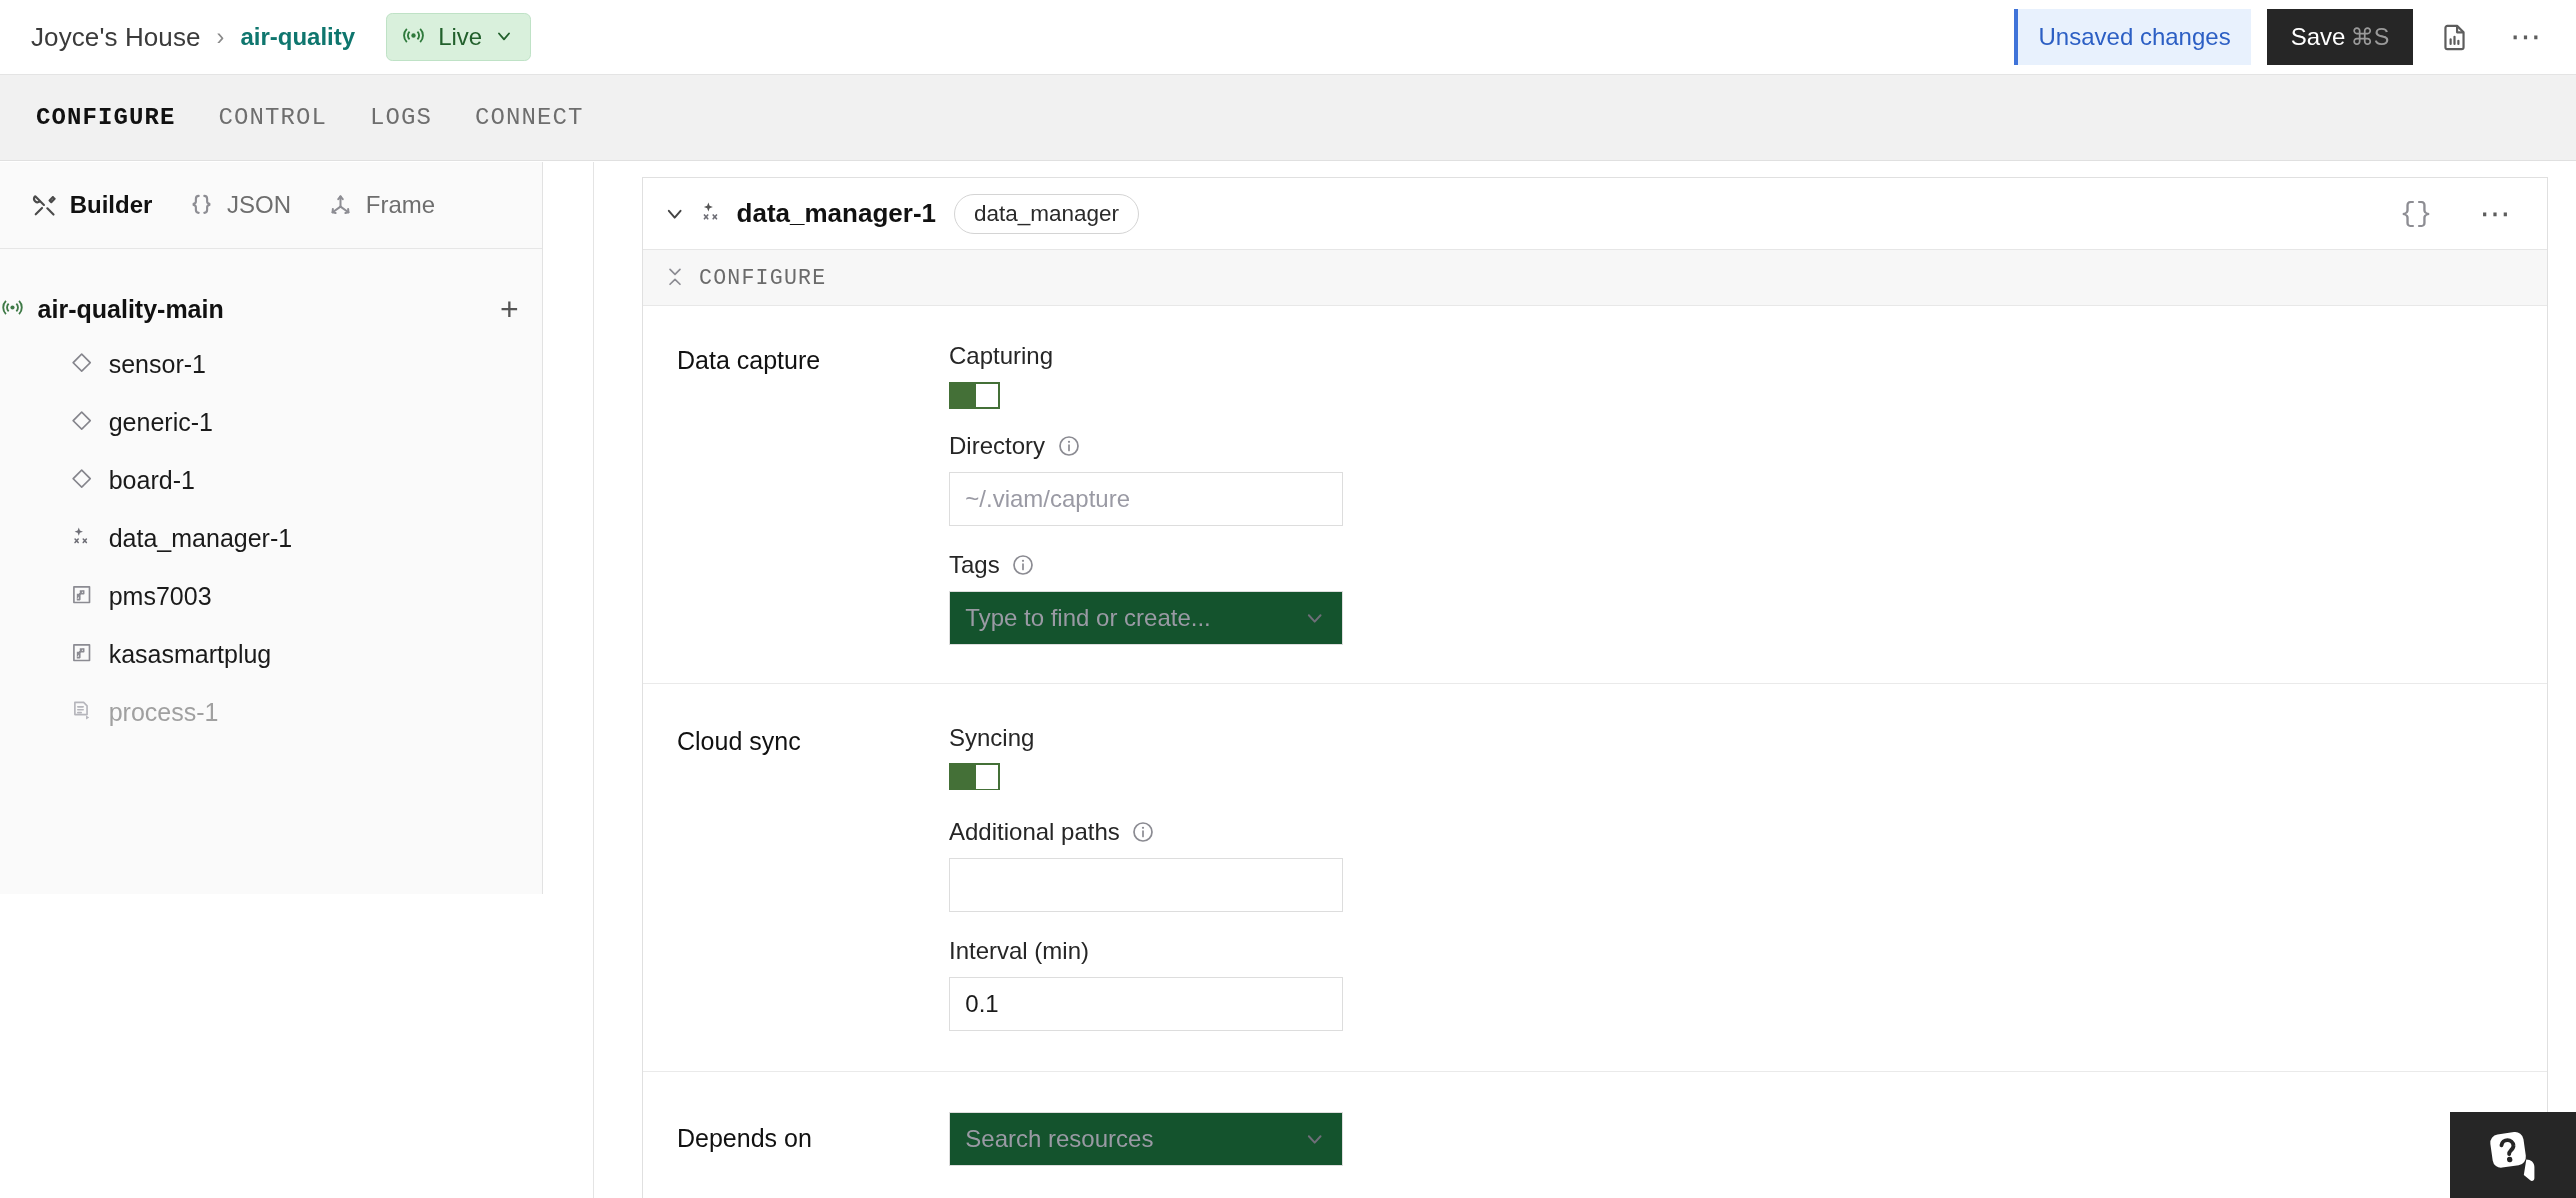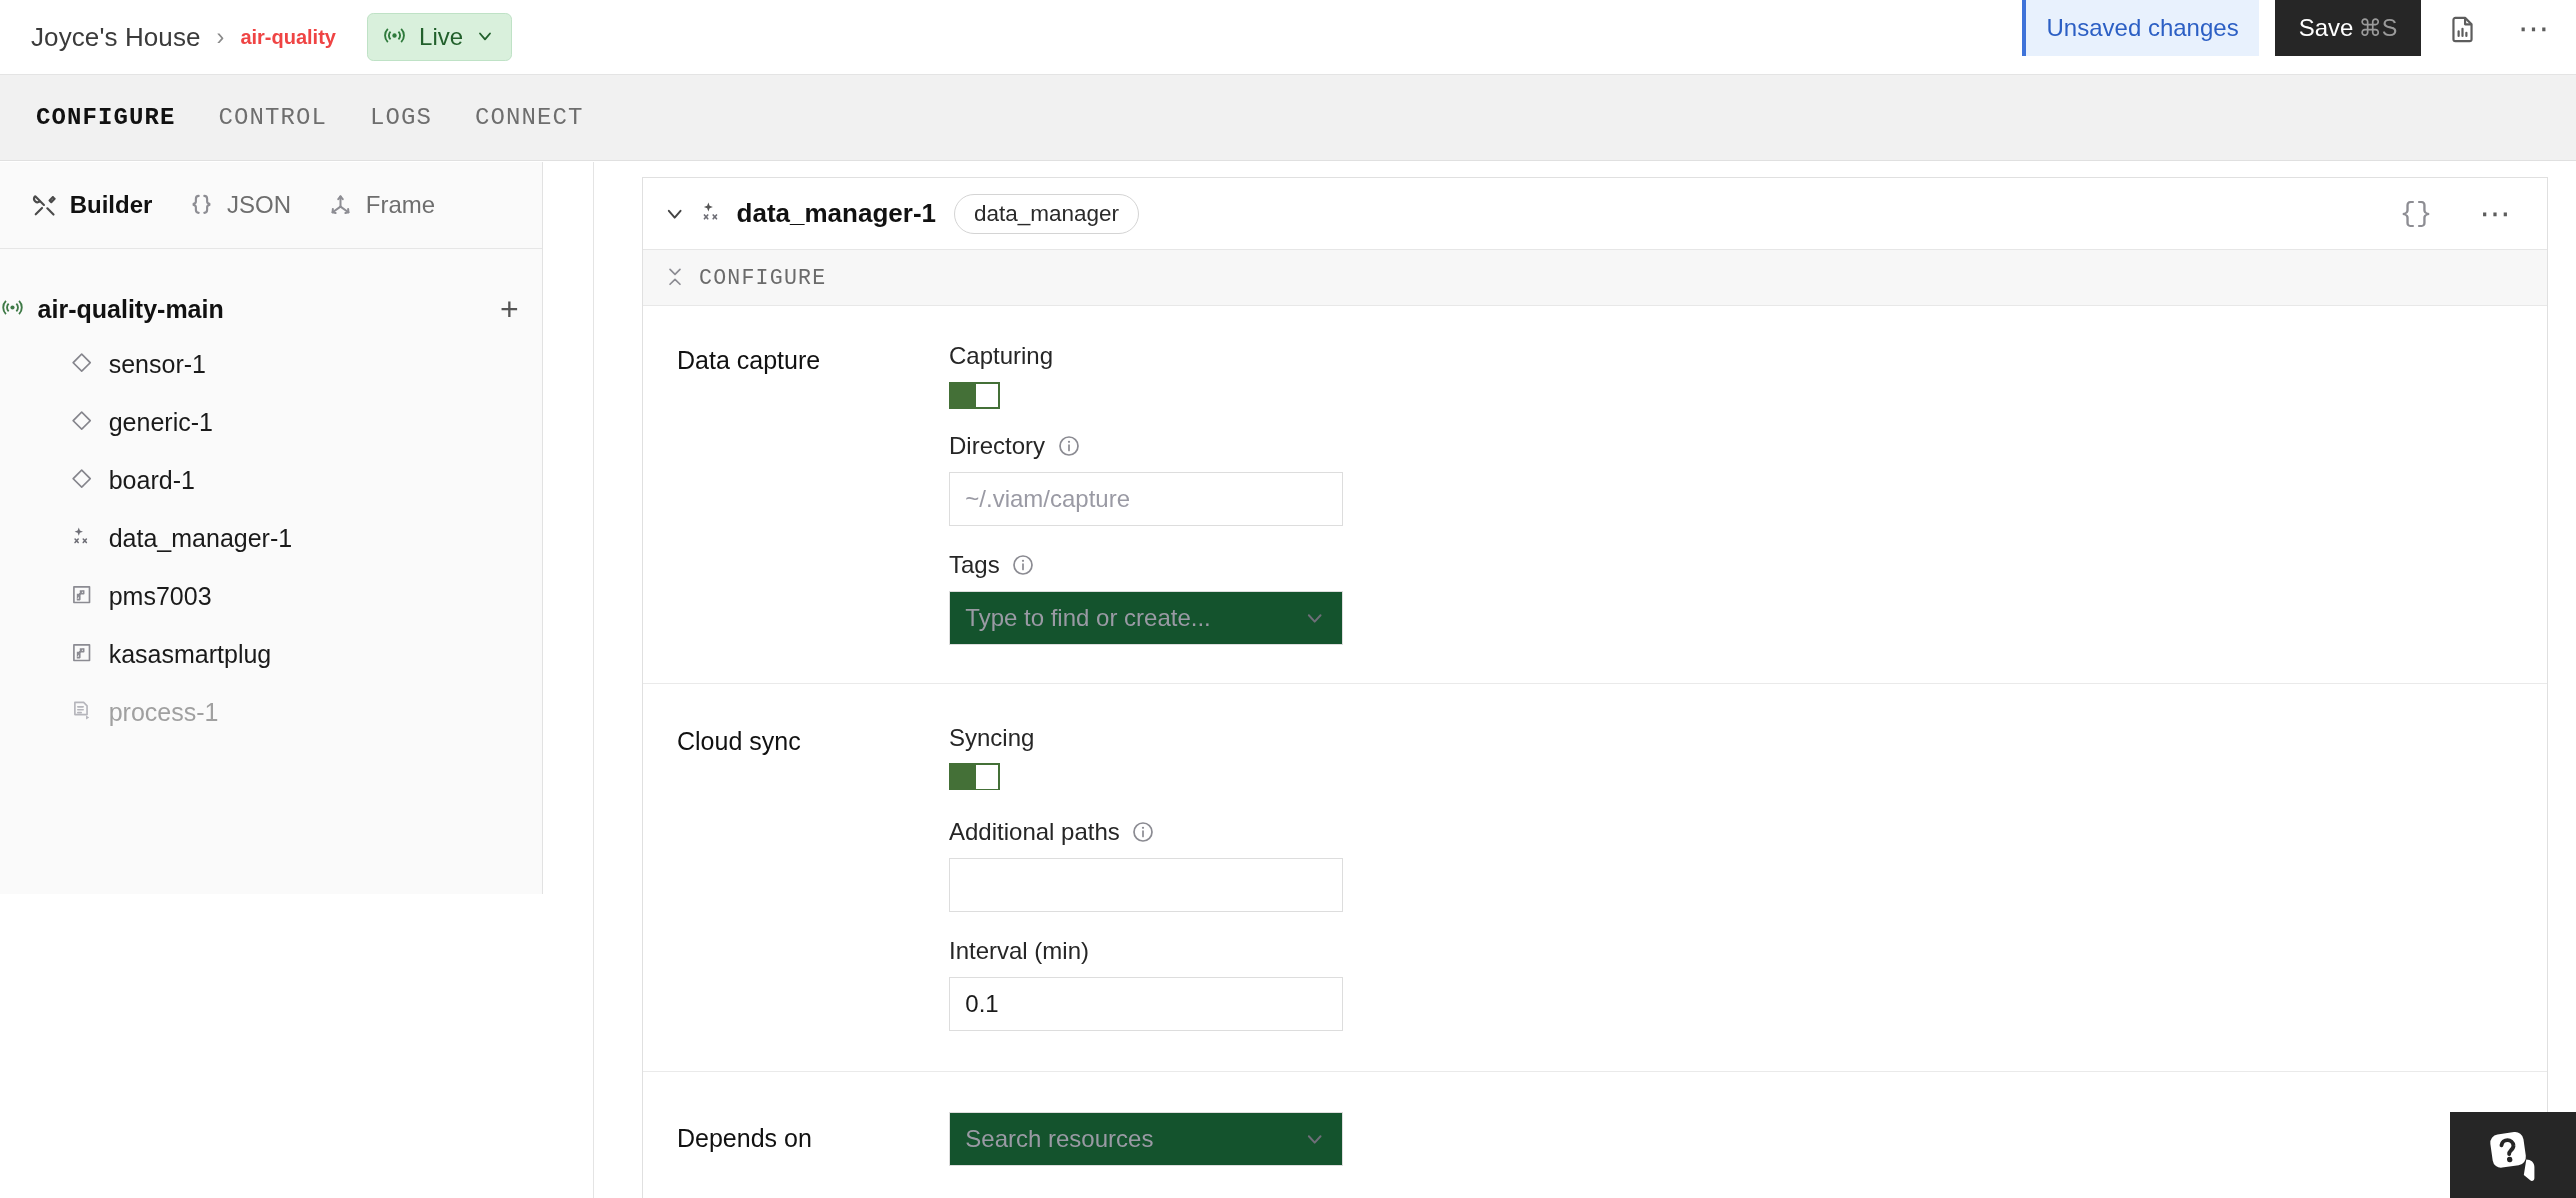--- a/index.html
+++ b/index.html
@@ -16,34 +16,34 @@
     position: absolute; left: 0; top: 0; width: 2576px; height: 75px;
     background: #ffffff;
     border-bottom: 1.8px solid #e4e4e4;
     display: flex; align-items: center;
   }
   .breadcrumb { display: flex; align-items: center; margin-left: 31px; }
   .crumb-org {
     font-size: 26px; color: #3b3b3b; letter-spacing: 0.1px;
   }
   .crumb-sep { font-size: 23.4px; color: #8a8a8a; margin: 0 16px; }
-  .crumb-machine { font-size: 20px; color: #ef4444; font-weight: bold; }
+  .crumb-machine { font-size: 24px; color: #0f766e; font-weight: bold; }
 
   .live-pill {
     margin-left: 31px;
     height: 48px; padding: 0 16px 0 14.4px;
     background: #d9f0dc; border: 0.9px solid #bfe2c6; border-radius: 6.3px;
     display: flex; align-items: center; gap: 11.7px;
   }
   .live-label { font-size: 24px; color: #22602c; }
   .live-caret { font-size: 18px; color: #22602c; line-height: 1; }
 
   .topbar-right {
-    margin-left: auto; display: flex; align-items: flex-start; height: 100%;
-    padding-right: 12px;
+    margin-left: auto; display: flex; align-items: center; height: 100%;
+    padding-right: 20px;
   }
   .unsaved {
     height: 56px; padding: 0 20.7px;
     background: #e8f1fd; border-left: 4.5px solid #3f73d9;
     display: flex; align-items: center;
     font-size: 24px; color: #2c5fc4;
   }
   .save-btn {
     height: 56px; margin-left: 16px; padding: 0 23.4px;
     background: #262626; color: #ffffff;

